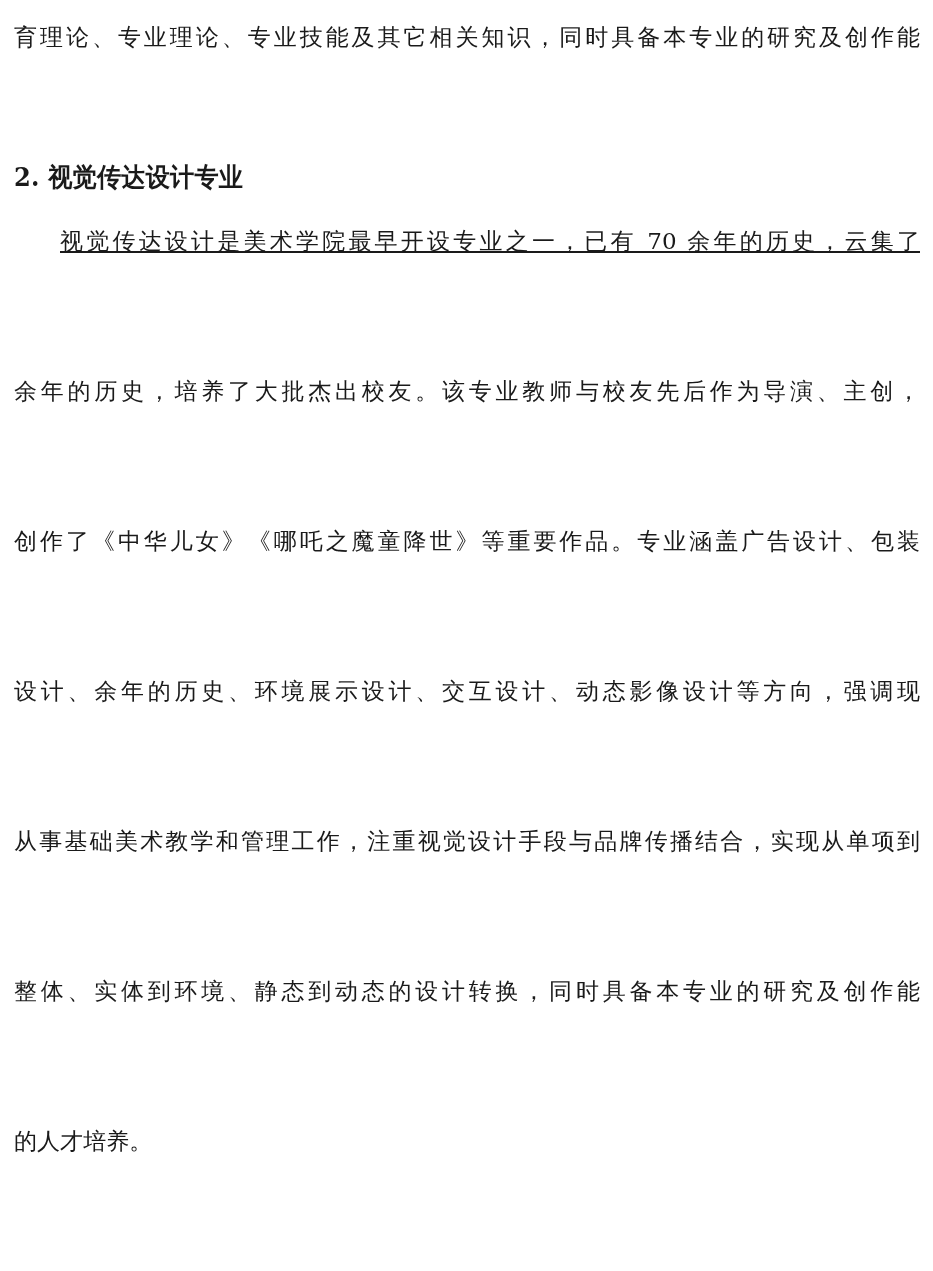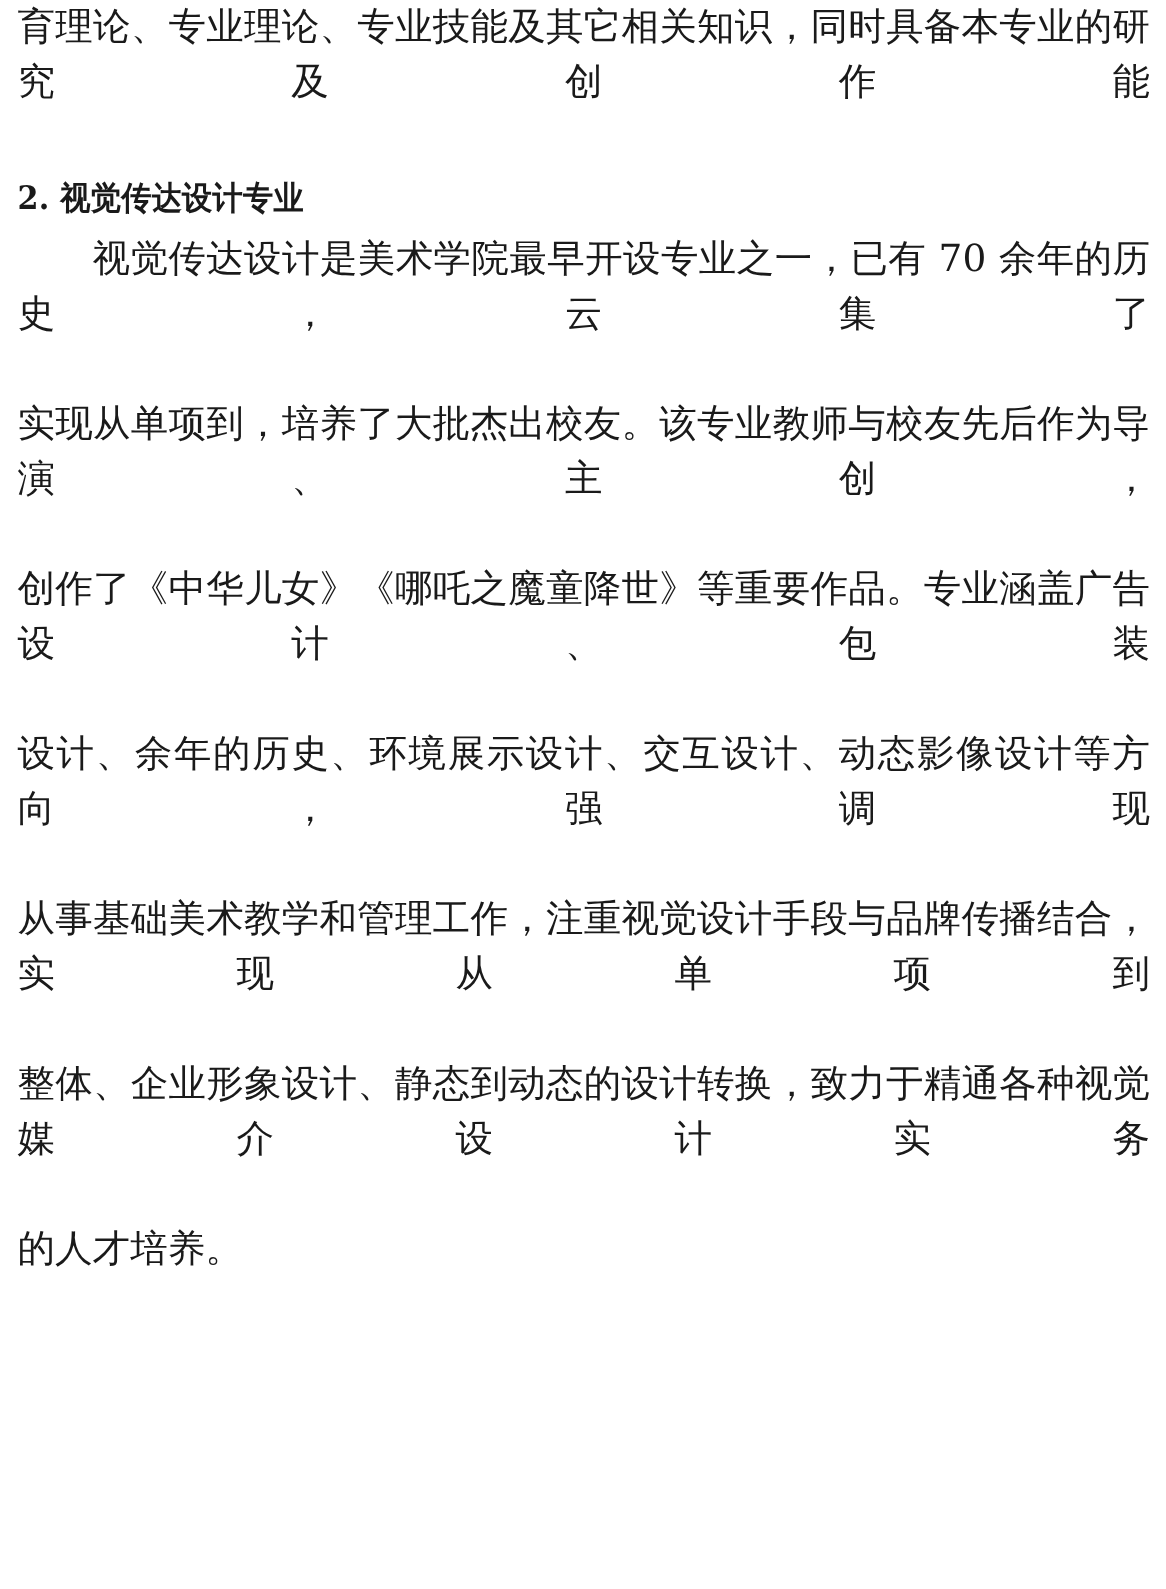--- a/index.html
+++ b/index.html
@@ -33,38 +33,39 @@
     font-size: 26.5px;
     line-height: 54px;
     letter-spacing: 0.3px;
     text-align: justify;
     text-justify: inter-character;
     word-break: break-all;
     margin: 0;
   }
   .indent {
     text-indent: 2em;
+    text-decoration: underline;
   }
   .doc-head {
     font-size: 26px;
     line-height: 54px;
     font-weight: bold;
     margin: 0;
     letter-spacing: 0.2px;
     transform: scaleX(0.93);
     transform-origin: left center;
   }
   
   .scanline {
     display: block;
     text-align: justify;
     text-justify: inter-character;
     word-break: break-all;
-    font-size: 30px;
-    line-height: 44px;
+    font-size: 23px;
+    line-height: 75px;
     white-space: normal;
   }
   .scanline::after {
     content: "";
     display: inline-block;
     width: 100%;
     height: 0;
   }
   .scanline.last::after {
     content: none;
@@ -83,21 +84,21 @@
 
 <div class="page">
 
   <div class="doc-para s1">
     <span class="scanline">育理论、专业理论、专业技能及其它相关知识，同时具备本专业的研究及创作能</span>
   </div>
 
   <h2 class="doc-head">2. 视觉传达设计专业</h2>
   <div class="doc-para s2">
     <span class="scanline indent">视觉传达设计是美术学院最早开设专业之一，已有 70 余年的历史，云集了</span>
-    <span class="scanline">实现从单项到，培养了大批杰出校友。该专业教师与校友先后作为导演、主创，</span>
+    <span class="scanline">余年的历史，培养了大批杰出校友。该专业教师与校友先后作为导演、主创，</span>
     <span class="scanline">创作了《中华儿女》《哪吒之魔童降世》等重要作品。专业涵盖广告设计、包装</span>
     <span class="scanline">设计、余年的历史、环境展示设计、交互设计、动态影像设计等方向，强调现</span>
     <span class="scanline">从事基础美术教学和管理工作，注重视觉设计手段与品牌传播结合，实现从单项到</span>
-    <span class="scanline">整体、企业形象设计、静态到动态的设计转换，致力于精通各种视觉媒介设计实务</span>
+    <span class="scanline">整体、实体到环境、静态到动态的设计转换，同时具备本专业的研究及创作能</span>
     <span class="scanline last">的人才培养。</span>
   </div>
 
 </div>
 
 </body></html>

